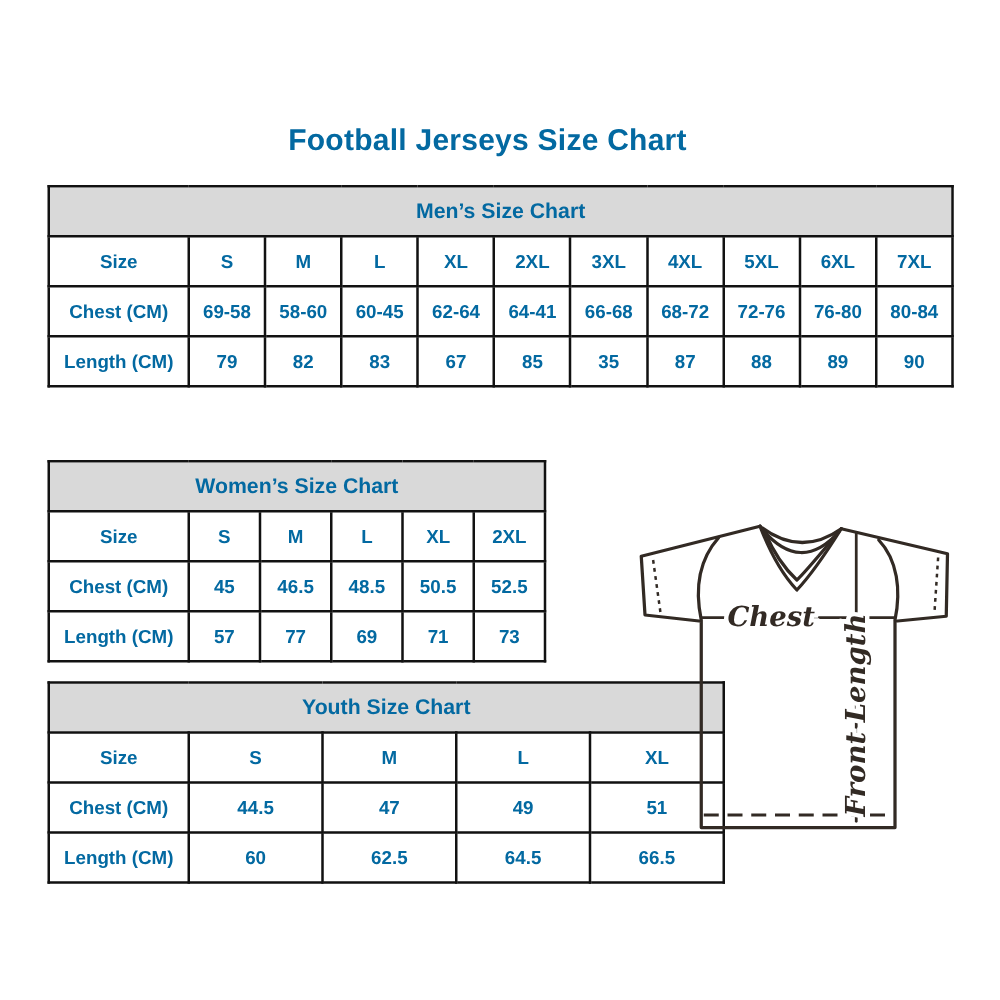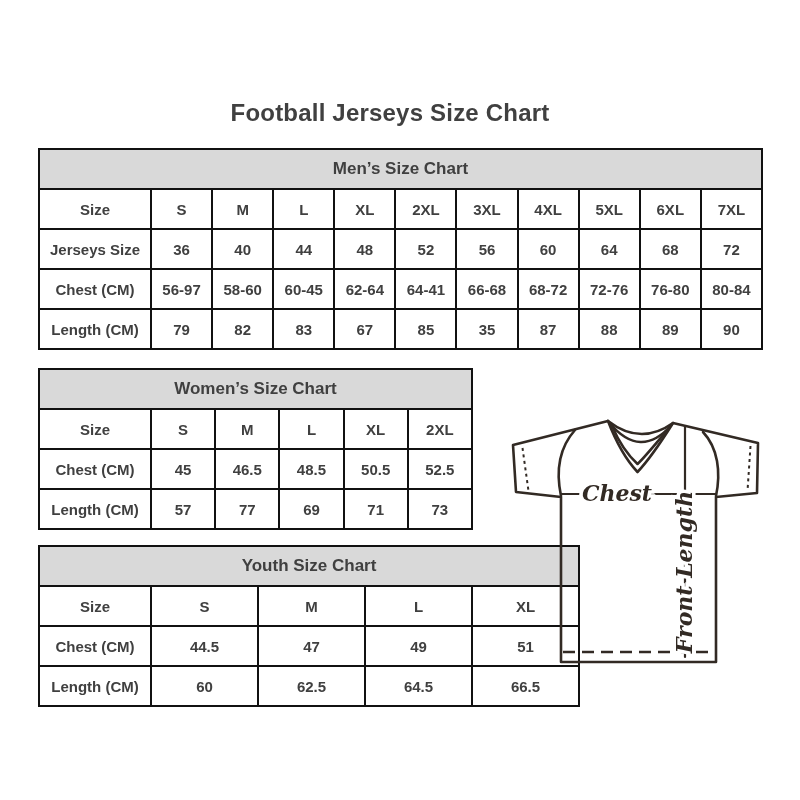--- a/index.html
+++ b/index.html
@@ -1,33 +1,33 @@
 <!DOCTYPE html>
 <html><head>
 <meta charset="utf-8">
 <style>
   * { margin:0; padding:0; box-sizing:border-box; }
   html, body { background:#ffffff; }
   .page {
     position:relative; width:800px; height:800px; background:#ffffff;
-    font-family:"Liberation Sans", sans-serif; color:#404040; overflow:hidden;
+    font-family:"Liberation Sans", sans-serif; color:#0369a1; overflow:hidden;
   }
   .page-title {
     position:absolute; left:0; top:99px; width:780px; text-align:center;
     font-size:24px; font-weight:bold; letter-spacing:0.2px;
   }
   table.size-table { position:absolute; border-collapse:collapse; table-layout:fixed; background:#ffffff; }
   .size-table th, .size-table td {
     border:2px solid #111111; text-align:center; vertical-align:middle;
     font-weight:bold; font-size:15px; height:40px; padding:0 2px;
     overflow:hidden; white-space:nowrap;
   }
   .size-table .table-title { background:#d9d9d9; font-size:17px; height:40px; }
   #mens-table   { left:38px; top:148px; width:725px; }
-  #womens-table { left:38px; top:368px; width:435px; }
+  #womens-table { left:38px; top:368px; width:399px; }
   #youth-table  { left:38px; top:545px; width:542px; }
   .label-col { width:112px; }
   .jersey { position:absolute; left:495px; top:400px; width:280px; height:300px; }
   .jersey .outline { fill:none; stroke:#322a24; stroke-width:2.6; stroke-linejoin:round; stroke-linecap:round; }
   .jersey .thin    { fill:none; stroke:#322a24; stroke-width:2.2; stroke-linecap:round; }
   .jersey .dotted  { fill:none; stroke:#322a24; stroke-width:2;   stroke-dasharray:3 3.5; }
   .jersey .dashed  { fill:none; stroke:#322a24; stroke-width:2.4; stroke-dasharray:12 7; }
   .jersey text {
     font-family:"DejaVu Serif", serif; font-style:italic; font-weight:bold;
     font-size:22px; fill:#322a24; paint-order:stroke; stroke:#ffffff; stroke-width:7px;
@@ -59,35 +59,22 @@
           <td>L</td>
           <td>XL</td>
           <td>2XL</td>
           <td>3XL</td>
           <td>4XL</td>
           <td>5XL</td>
           <td>6XL</td>
           <td>7XL</td>
         </tr>
         <tr>
-          <th>Jerseys Size</th>
-          <td>36</td>
-          <td>40</td>
-          <td>44</td>
-          <td>48</td>
-          <td>52</td>
-          <td>56</td>
-          <td>60</td>
-          <td>64</td>
-          <td>68</td>
-          <td>72</td>
-        </tr>
-        <tr>
           <th>Chest (CM)</th>
-          <td>56-97</td>
+          <td>69-58</td>
           <td>58-60</td>
           <td>60-45</td>
           <td>62-64</td>
           <td>64-41</td>
           <td>66-68</td>
           <td>68-72</td>
           <td>72-76</td>
           <td>76-80</td>
           <td>80-84</td>
         </tr>

